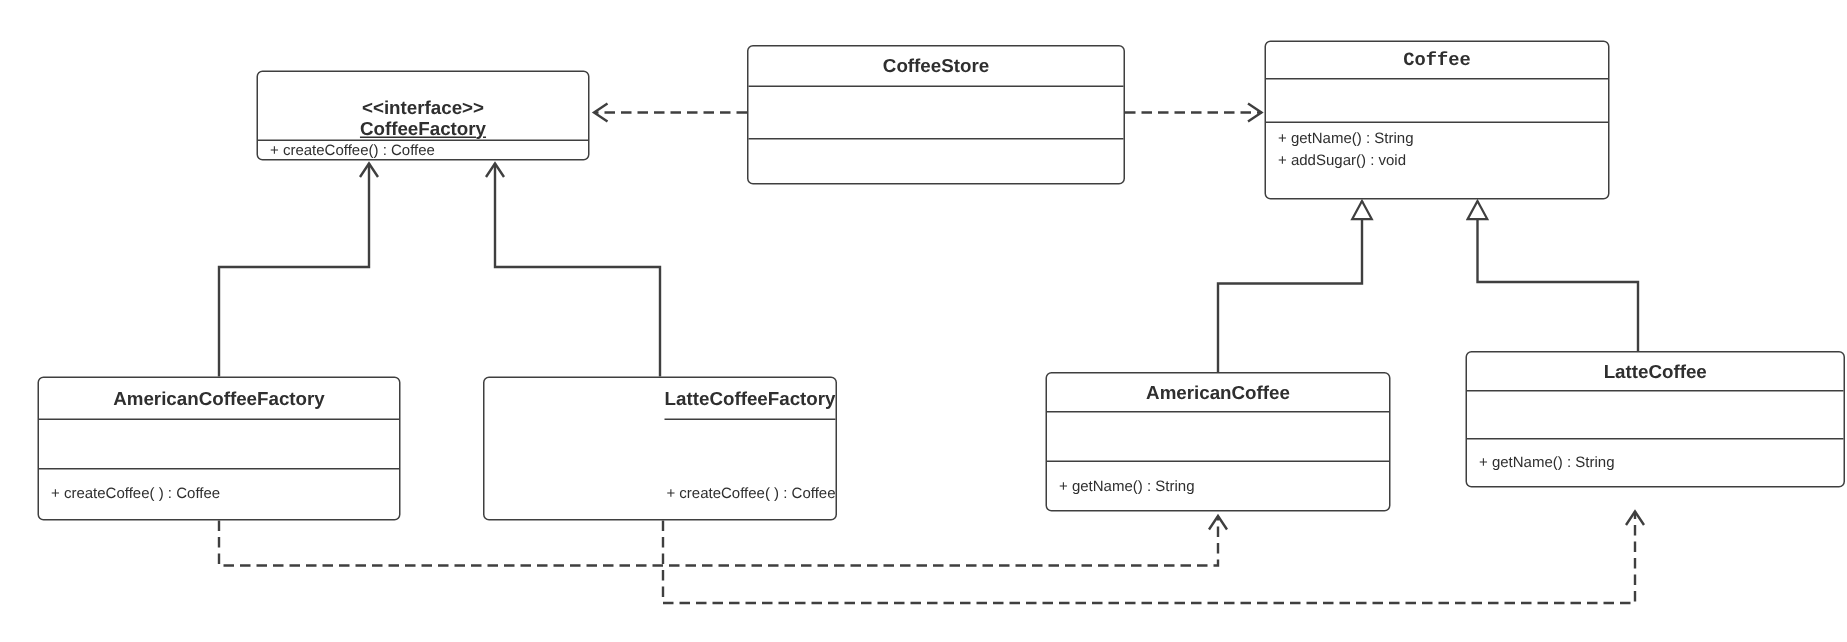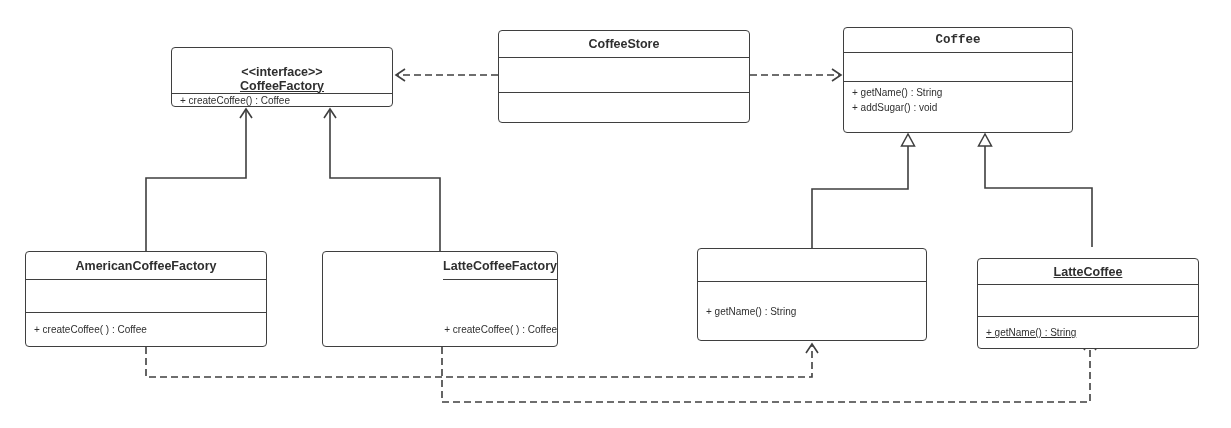--- a/index.html
+++ b/index.html
@@ -122,27 +122,30 @@
     <div class="uml-title" style="height:27px;">
       <span>LatteCoffeeFactory</span>
     </div>
     <div class="uml-attrs" style="height:32px;"></div>
     <div class="uml-methods center-one">
       <span>+ createCoffee( ) : Coffee</span>
     </div>
   </div>
 
   <div class="uml-class" style="left:697px;top:248px;width:230px;height:93px;">
+    <div class="uml-title" style="height:25px;">
+      <span>AmericanCoffee</span>
+    </div>
     <div class="uml-attrs" style="height:32px;"></div>
     <div class="uml-methods center-one">
       <span>+ getName() : String</span>
     </div>
   </div>
 
-  <div class="uml-class" style="left:977px;top:258px;width:222px;height:91px;text-decoration:underline;">
+  <div class="uml-class" style="left:977px;top:234px;width:253px;height:91px;">
     <div class="uml-title" style="height:25px;">
       <span>LatteCoffee</span>
     </div>
     <div class="uml-attrs" style="height:31px;"></div>
     <div class="uml-methods center-one">
       <span>+ getName() : String</span>
     </div>
   </div>
 
 </div>

